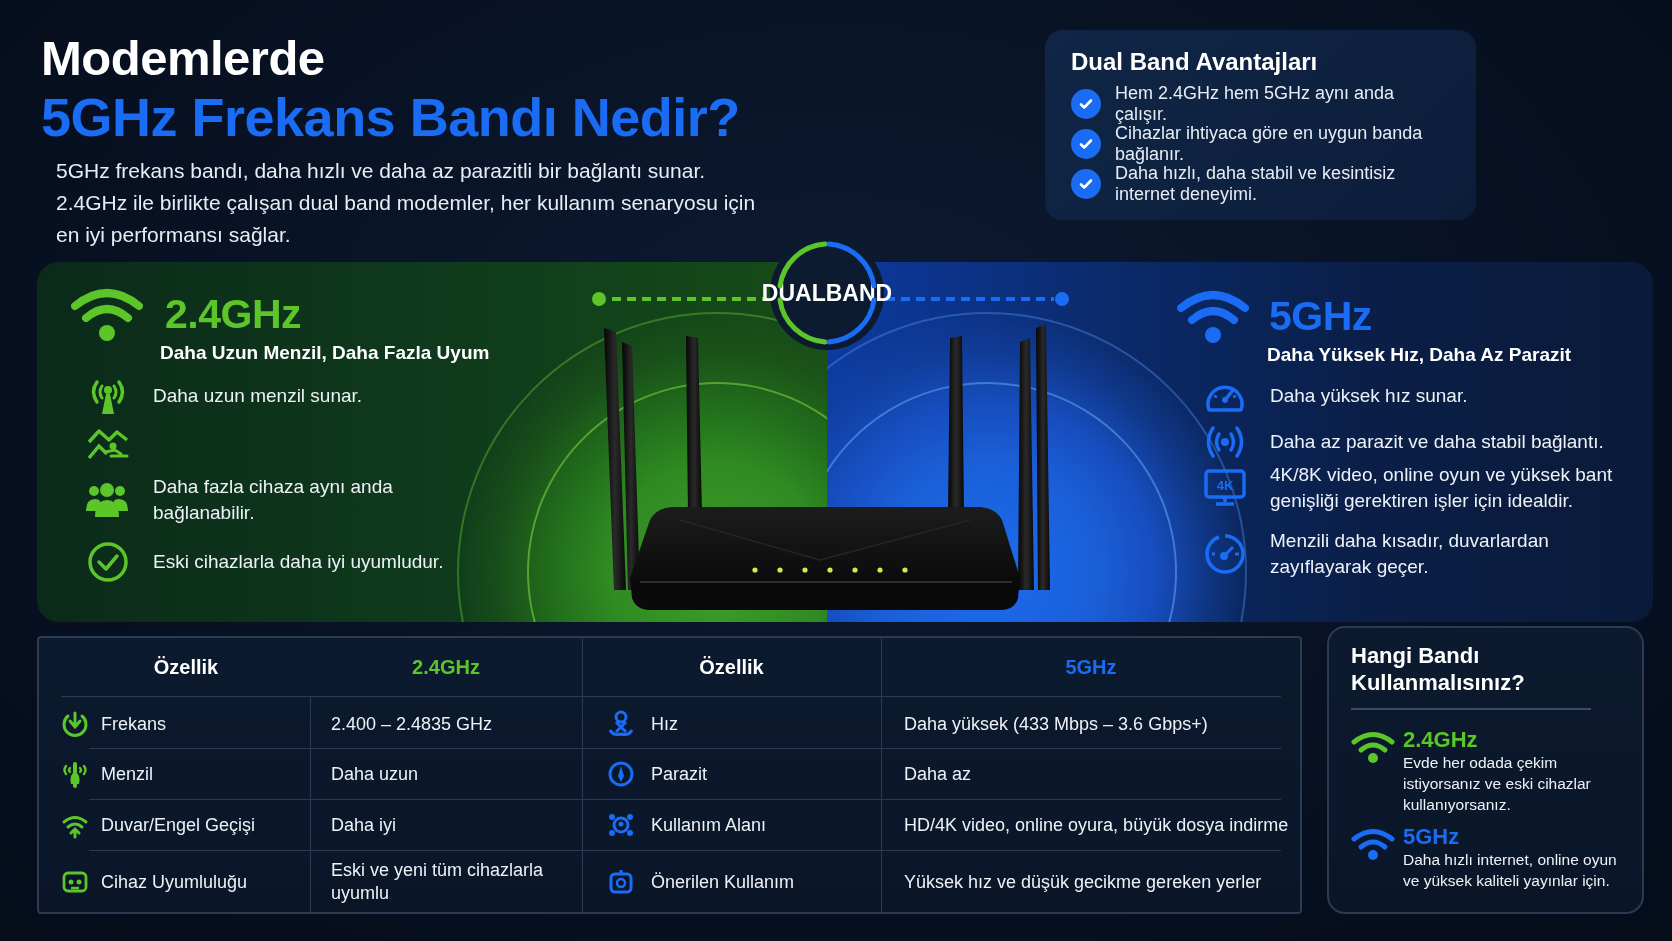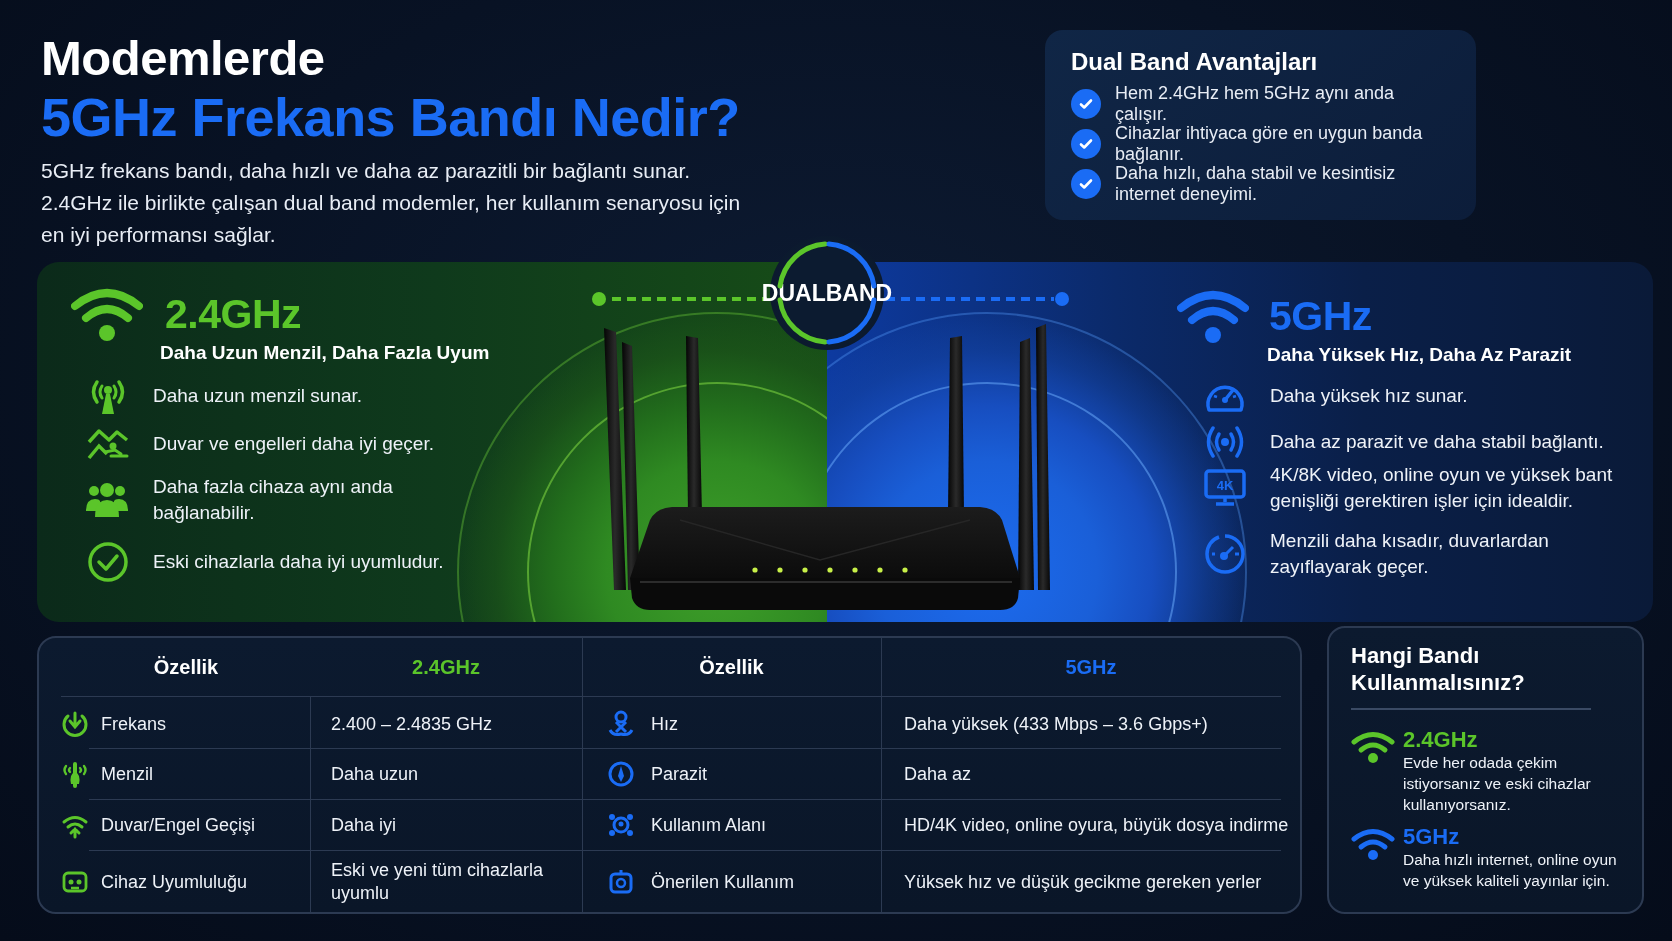--- a/index.html
+++ b/index.html
@@ -8,21 +8,21 @@
     font-family: "Liberation Sans", "DejaVu Sans", sans-serif;
     color: #f2f5fa;
     background: radial-gradient(ellipse at 50% 40%, #0d1b33 0%, #081224 55%, #050c1a 100%);
     position: relative;
   }
   .abs { position: absolute; }
 
   
   .title-1 { left: 41px; top: 30px; font-size: 49px; font-weight: 700; color: #ffffff; letter-spacing: -0.5px; }
   .title-2 { left: 41px; top: 86px; font-size: 54px; font-weight: 700; color: #1a6cf5; letter-spacing: -0.5px; }
-  .intro { left: 41px; top: 155px; width: 720px; font-size: 21px; line-height: 32px; color: #e8edf5; }
+  .intro { left: 56px; top: 155px; width: 720px; font-size: 21px; line-height: 32px; color: #e8edf5; }
 
   
   .adv-box {
     left: 1045px; top: 30px; width: 431px; height: 190px;
     background: linear-gradient(135deg, #102646 0%, #0c1d3a 100%);
     border-radius: 18px; padding: 18px 26px;
   }
   .adv-title { font-size: 24px; font-weight: 700; color: #fff; margin-bottom: 8px; }
   .adv-item { display: flex; align-items: center; height: 40px; font-size: 18px; color: #e8edf5; }
   .check {
@@ -55,21 +55,21 @@
     display: flex; flex-direction: row; align-items: center; justify-content: center;
     font-weight: 700; font-size: 23px; line-height: 27px; color: #fff;
   }
 
   
   .router { left: 600px; top: 320px; width: 450px; height: 305px; }
 
   
   .table-box {
     left: 37px; top: 636px; width: 1265px; height: 278px;
-    border: 2px solid #2c3a52; border-radius: 19px;
+    border: 2px solid #2c3a52; border-radius: 4px;
     background: linear-gradient(180deg, #0c1a2f 0%, #0a1628 100%);
     overflow: hidden;
   }
   .thead { position: absolute; top: 0; height: 58px; display: flex; align-items: center; justify-content: center; font-size: 20px; font-weight: 700; }
   .trow { position: absolute; display: flex; align-items: center; font-size: 18px; color: #eef2f8; }
   .hline { position: absolute; height: 1px; background: #2c3a52; }
   .vline { position: absolute; width: 1px; background: #2c3a52; }
 
   
   .which-box {
@@ -151,21 +151,20 @@
   </div>
   <div class="feat" style="position:absolute; left:48px; top:160px; width:400px;">
     <span class="ic">
         <svg width="42" height="36" viewBox="0 0 42 36">
           <path d="M2 16 L12 5 L22 14 L30 6 L40 14" stroke="#5bc52a" stroke-width="3.5" fill="none" stroke-linejoin="round"></path>
           <path d="M2 32 L12 20 L20 28" stroke="#5bc52a" stroke-width="3.5" fill="none"></path>
           <circle cx="26" cy="20" r="3.5" fill="#5bc52a"></circle>
           <path d="M18 26 L28 24 L34 28 M24 30 L40 30" stroke="#5bc52a" stroke-width="3" fill="none" stroke-linecap="round"></path>
         </svg>
       </span>
-    <span>Duvar ve engelleri daha iyi geçer.</span>
   </div>
   <div class="feat" style="position:absolute; left:48px; top:212px; width:400px;">
     <span class="ic">
         <svg width="44" height="38" viewBox="0 0 44 38">
           <circle cx="9" cy="10" r="5" fill="#5bc52a"></circle>
           <circle cx="35" cy="10" r="5" fill="#5bc52a"></circle>
           <circle cx="22" cy="9" r="7" fill="#5bc52a"></circle>
           <path d="M1 30 Q1 18 10 18 Q14 18 15 20 L15 30Z" fill="#5bc52a"></path>
           <path d="M43 30 Q43 18 34 18 Q30 18 29 20 L29 30Z" fill="#5bc52a"></path>
           <path d="M10 36 Q10 19 22 19 Q34 19 34 36Z" fill="#5bc52a"></path>

